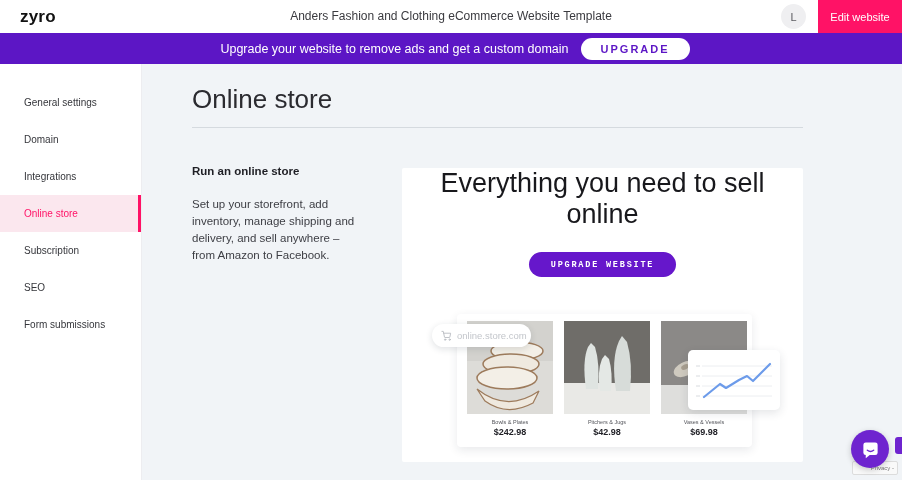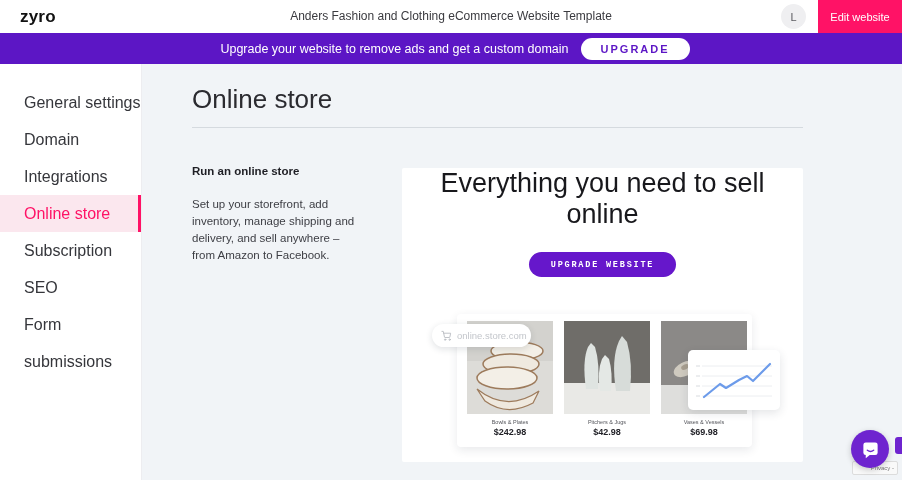--- a/index.html
+++ b/index.html
@@ -14,21 +14,21 @@
   .avatar { position:absolute; right:96px; top:4px; width:25px; height:25px; border-radius:50%; background:#efeff1; color:#5b5b60; font-size:11px; display:flex; align-items:center; justify-content:center; cursor:pointer; }
   .edit-btn { position:absolute; right:0; top:0; width:84px; height:33px; background:var(--pink,#ff1266); color:#fff; font-size:11px; border:none; cursor:pointer; font-family:inherit; }
 
   
   .banner { position:absolute; left:0; top:33px; width:902px; height:31px; background:var(--purple,#5c16c5); display:flex; align-items:center; justify-content:center; gap:12px; z-index:5;padding-left:8px; }
   .banner-text { color:#fff; font-size:12.5px; }
   .banner-upgrade { background:#fff; color:var(--purple,#5c16c5); border:none; border-radius:999px; height:22px; padding:0 20px; font-size:11px; font-weight:700; letter-spacing:2px; cursor:pointer; font-family:inherit; }
 
   
   .sidebar { position:absolute; left:0; top:64px; width:142px; height:416px; background:#fff; border-right:1px solid #ededf0; z-index:4; padding-top:20px; }
-  .side-item { height:37px; line-height:37px; padding-left:24px; font-size:16px; color:#35363b; cursor:pointer; position:relative; }
+  .side-item { height:37px; line-height:37px; padding-left:24px; font-size:10px; color:#35363b; cursor:pointer; position:relative; }
   .side-item.active { color:var(--pink,#ff1266); background:#fbe7ee; }
   .side-item.active::after { content:""; position:absolute; right:0; top:0; width:3px; height:100%; background:var(--pink,#ff1266); }
 
   
   .main { position:absolute; left:142px; top:64px; width:760px; height:416px; background:#f1f4f7; }
   .page-title { position:absolute; left:50px; top:20px; font-size:26px; font-weight:400; color:#2b2b30; }
   .divider { position:absolute; left:50px; top:63px; width:611px; height:1px; background:#d5dadf; }
   .intro { position:absolute; left:50px; top:101px; width:168px; }
   .intro h3 { font-size:11.5px; font-weight:700; color:#1f1f25; margin-bottom:19px; }
   .intro p { font-size:11.5px; line-height:17px; color:#3d3e44; }

